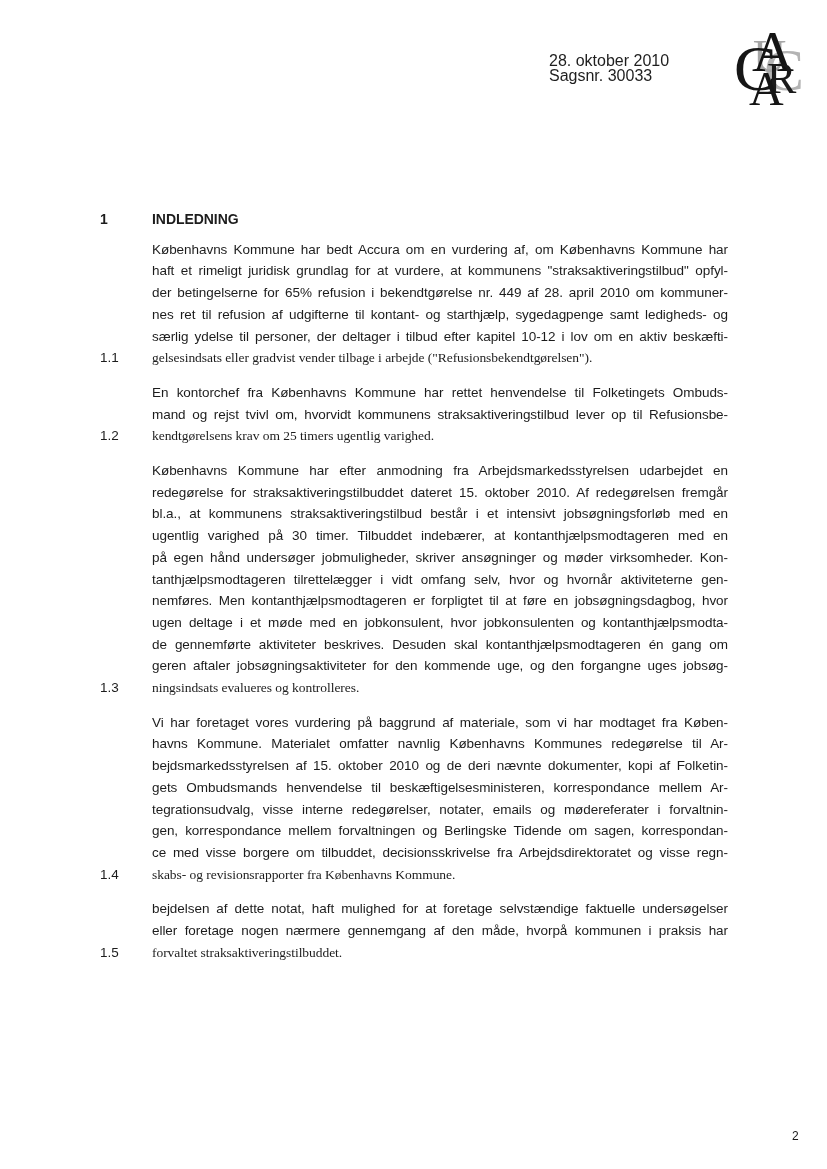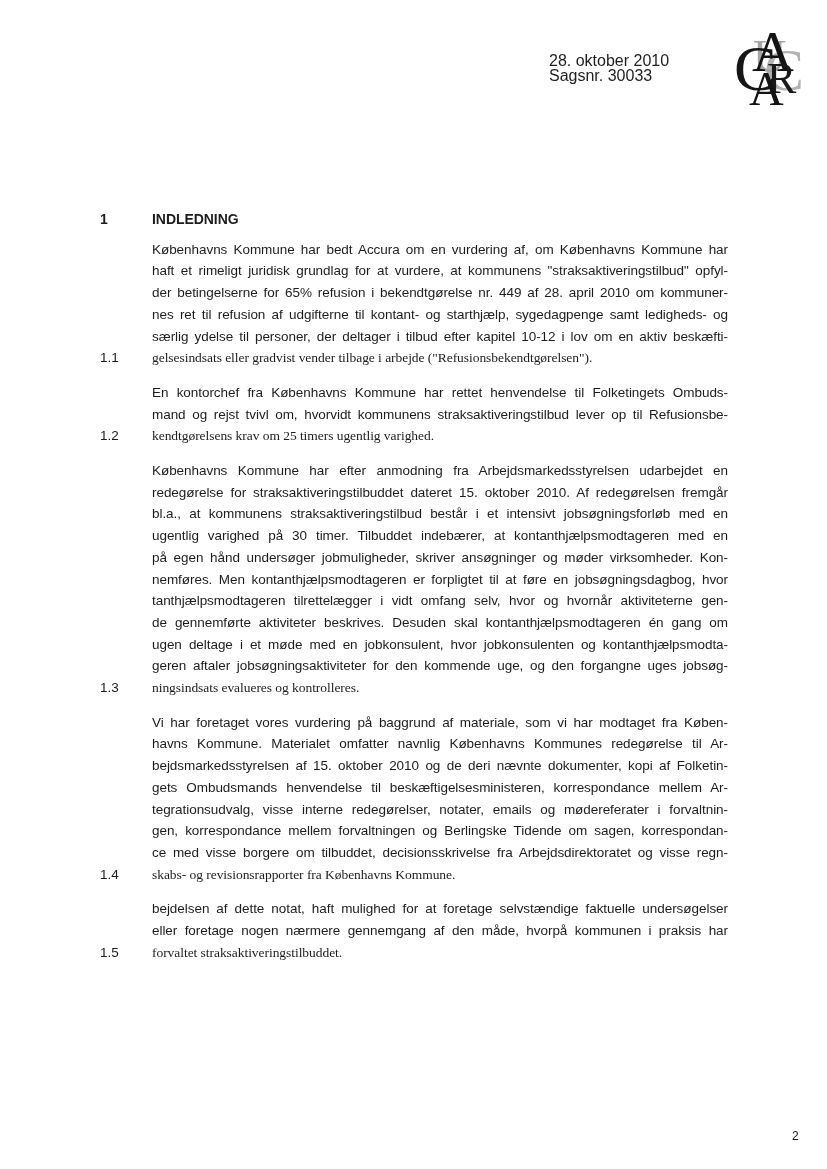--- a/index.html
+++ b/index.html
@@ -94,24 +94,24 @@
           </div>
         </div>
         <div class="para">
           <div class="para-num">1.3</div>
           <div class="para-body">
             <div class="line">Københavns Kommune har efter anmodning fra Arbejdsmarkedsstyrelsen udarbejdet en</div>
             <div class="line">redegørelse for straksaktiveringstilbuddet dateret 15. oktober 2010. Af redegørelsen fremgår</div>
             <div class="line">bl.a., at kommunens straksaktiveringstilbud består i et intensivt jobsøgningsforløb med en</div>
             <div class="line">ugentlig varighed på 30 timer. Tilbuddet indebærer, at kontanthjælpsmodtageren med en</div>
             <div class="line">på egen hånd undersøger jobmuligheder, skriver ansøgninger og møder virksomheder. Kon-</div>
+            <div class="line">tanthjælpsmodtageren tilrettelægger i vidt omfang selv, hvor og hvornår aktiviteterne gen-</div>
             <div class="line">nemføres. Men kontanthjælpsmodtageren er forpligtet til at føre en jobsøgningsdagbog, hvor</div>
-            <div class="line">tanthjælpsmodtageren tilrettelægger i vidt omfang selv, hvor og hvornår aktiviteterne gen-</div>
+            <div class="line">ugen deltage i et møde med en jobkonsulent, hvor jobkonsulenten og kontanthjælpsmodta-</div>
             <div class="line">de gennemførte aktiviteter beskrives. Desuden skal kontanthjælpsmodtageren én gang om</div>
-            <div class="line">ugen deltage i et møde med en jobkonsulent, hvor jobkonsulenten og kontanthjælpsmodta-</div>
             <div class="line">geren aftaler jobsøgningsaktiviteter for den kommende uge, og den forgangne uges jobsøg-</div>
             <div class="line last">ningsindsats evalueres og kontrolleres.</div>
           </div>
         </div>
         <div class="para">
           <div class="para-num">1.4</div>
           <div class="para-body">
             <div class="line">Vi har foretaget vores vurdering på baggrund af materiale, som vi har modtaget fra Køben-</div>
             <div class="line">havns Kommune. Materialet omfatter navnlig Københavns Kommunes redegørelse til Ar-</div>
             <div class="line">bejdsmarkedsstyrelsen af 15. oktober 2010 og de deri nævnte dokumenter, kopi af Folketin-</div>

